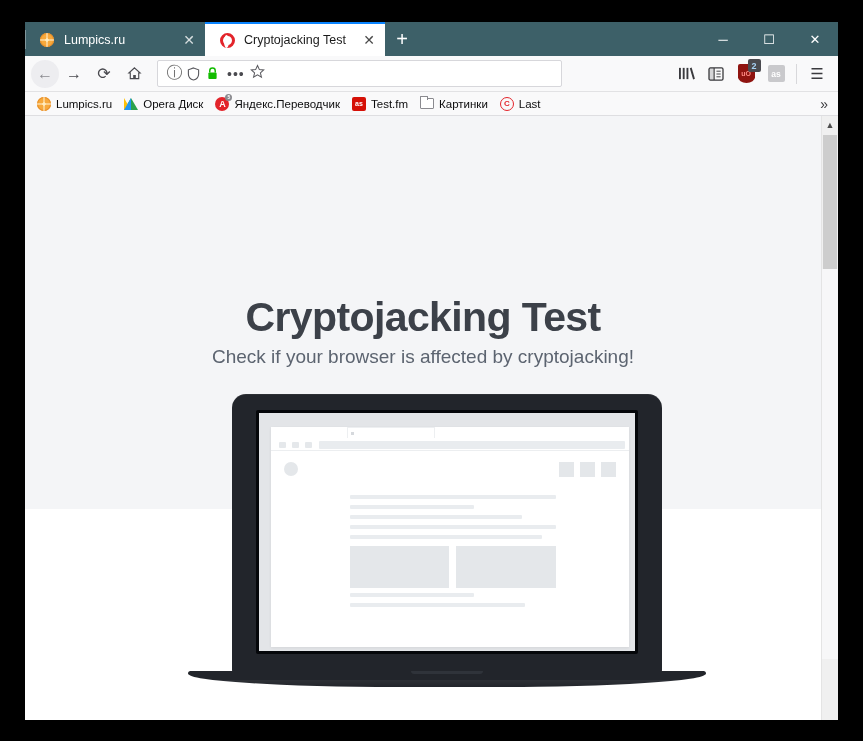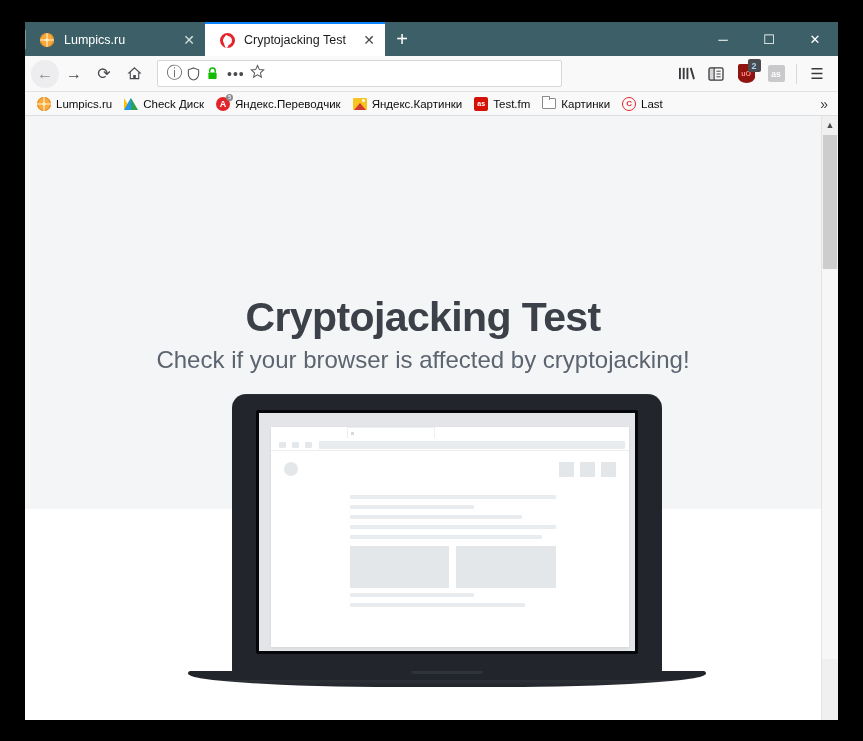--- a/index.html
+++ b/index.html
@@ -309,21 +309,21 @@
     position:absolute; left:0; right:0; top:178px;
     text-align:center;
     font-size:41px;
     font-weight:bold;
     color:#3c4149;
     letter-spacing:-0.6px;
   }
   .sub {
     position:absolute; left:0; right:0; top:230px;
     text-align:center;
-    font-size:24px;
+    font-size:19px;
     color:#5c6470;
   }
 
   
   .laptop { position:absolute; left:0; right:0; top:278px; height:300px; }
   .lid {
     position:absolute; left:207px; top:0;
     width:430px; height:280px;
     background:#22252b;
     border-radius:14px 14px 4px 4px;
@@ -516,36 +516,30 @@
       </div>
 
       <div class="bm">
         <span class="bmi">
           <span class="gdrive-wrap">
             <span class="gd-a"></span>
               <span class="gd-b"></span>
               <span class="gd-c"></span>
           </span>
         </span>
-        <span>Check Диск</span>
+        <span>Opera Диск</span>
       </div>
 
       <div class="bm">
         <span class="bmi">
           <span class="ic-ya">A<span class="sup">5</span></span>
         </span>
         <span>Яндекс.Переводчик</span>
       </div>
 
-      <div class="bm">
-        <span class="bmi">
-            <span class="ic-pic"></span>
-          </span>
-        <span>Яндекс.Картинки</span>
-      </div>
 
       <div class="bm">
         <span class="bmi">
             <span class="ic-lastfm">as</span>
           </span>
         <span>Test.fm</span>
       </div>
 
       <div class="bm">
         <span class="bmi">

